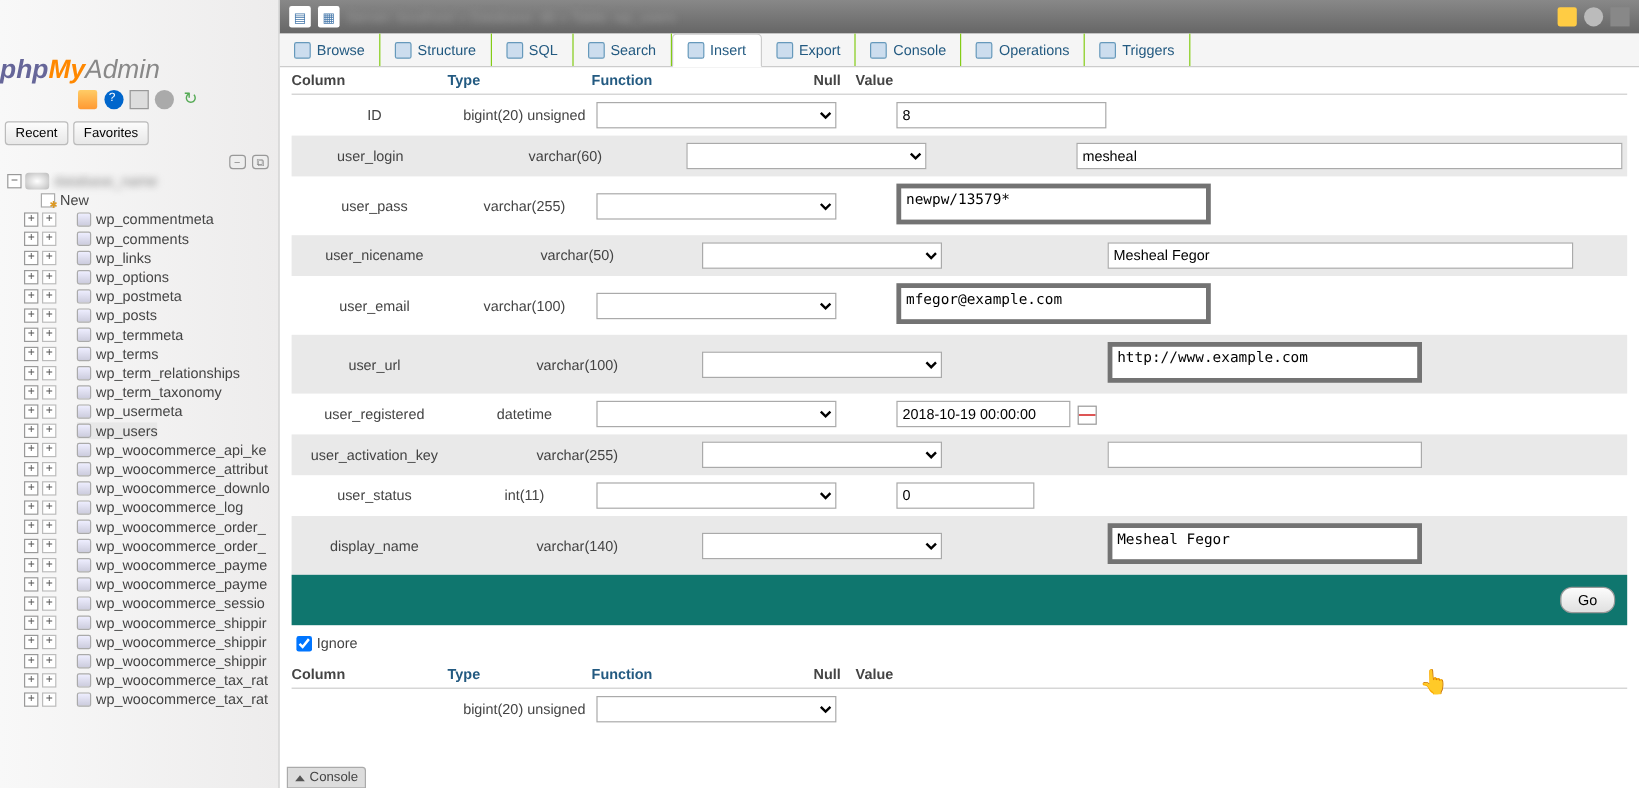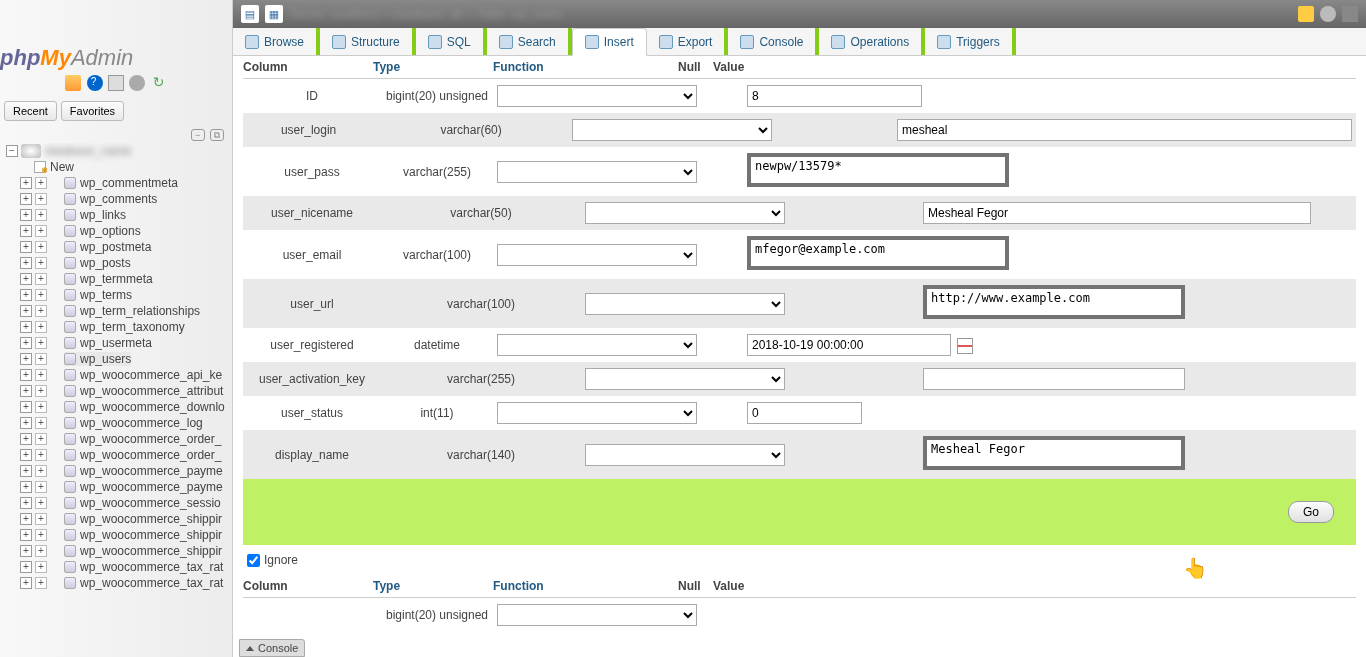--- a/index.html
+++ b/index.html
@@ -41,42 +41,42 @@
 
 #main { flex:1; display:flex; flex-direction:column; overflow:hidden; }
 #crumb { height:28px; background:linear-gradient(#888,#666); display:flex; align-items:center; padding:0 8px; color:#eee; }
 #crumb .ico { width:18px;height:18px;background:#fff;border-radius:2px;margin-right:6px;display:inline-flex;align-items:center;justify-content:center;color:#47a;font-size:11px; }
 #crumb .blur { filter:blur(3px); color:#999; flex:1; }
 #crumb .rico { width:16px;height:16px;margin-left:6px; }
 .lock{background:#ffcc44;border-radius:2px;}
 .gear{background:#bbb;border-radius:50%;}
 .up  {background:#888;}
 #tabs { display:flex; background:#f5f5f5; border-bottom:1px solid #ccc; }
-.tab { display:flex;align-items:center; padding:6px 12px; border-right:4px solid #84cc16; cursor:pointer; font-size:12px; }
+.tab { display:flex;align-items:center; padding:6px 12px; border-right:1px solid #84cc16; cursor:pointer; font-size:12px; }
 .tab .ti{width:14px;height:14px;margin-right:5px;border:1px solid #69b;background:#cde;border-radius:2px;}
 .tab.active{ background:#fff; border-top:1px solid #ccc;border-left:1px solid #ccc;border-right:1px solid #ccc;border-bottom:1px solid #fff;margin-bottom:-1px;border-radius:4px 4px 0 0;}
 .tab a{ color:#235a81; text-decoration:none; }
 #content{ flex:1; overflow:auto; padding:0 10px; }
 .hdrrow{ display:flex; border-bottom:1px solid #ccc; font-weight:bold; padding:4px 0; }
 .hdrrow .c1{width:130px;}
 .hdrrow .c2{width:120px;color:#235a81;cursor:pointer;}
 .hdrrow .c3{width:185px;color:#235a81;cursor:pointer;}
 .hdrrow .c4{width:35px;}
 .hdrrow .c5{flex:1;}
 .frow{ display:flex; align-items:center; padding:6px 4px; }
 .frow.odd{ background:#e9e9e9;gap:44px; }
 .frow .c1{width:130px;text-align:center;}
 .frow .c2{width:120px;text-align:center;}
 .frow .c3{width:215px;}
 .frow .c4{width:35px;}
 .frow .c5{flex:1;}
 select.fn{ width:200px; height:22px; border:1px solid #aaa; background:#fff; }
 input.val{ border:1px solid #aaa; padding:2px 4px; font-size:12px; height:22px; }
 textarea.val{ border:4px solid #737373; padding:2px 4px; font-size:12px; font-family:monospace; resize:none; }
-.gorow{ background:#bef264; padding:22px; text-align:right; }
+.gorow{ background:#0f766e; padding:10px; text-align:right; }
 .gobtn{ background:linear-gradient(#fcfcfc,#e0e0e0); border:1px solid #999; border-radius:10px; padding:3px 14px; cursor:pointer; font-size:12px; }
 .calico{display:inline-block;width:16px;height:16px;border:1px solid #999;background:linear-gradient(#fff 40%,#d55 40%,#d55 55%,#fff 55%);margin-left:6px;vertical-align:middle;cursor:pointer;}
 #console{ position:absolute; bottom:0; left:239px; background:#ddd;border:1px solid #aaa;padding:2px 6px;font-size:11px;display:flex;align-items:center;cursor:pointer;border-radius:0 3px 0 0; }
 #console .arr{display:inline-block;width:0;height:0;border-left:4px solid transparent;border-right:4px solid transparent;border-bottom:5px solid #555;margin-right:4px;}
 .ignore{padding:8px 4px;}
 .ignore input{margin-right:4px;vertical-align:middle;}
 .cursor-hand{position:absolute;left:1183px;top:556px;font-size:20px;pointer-events:none;}
 ::-webkit-scrollbar{width:14px;}
 ::-webkit-scrollbar-track{background:#eee;}
 ::-webkit-scrollbar-thumb{background:#ccc;border:1px solid #aaa;}
@@ -349,21 +349,21 @@
             <div class="c2">varchar(100)</div>
             <div class="c3"><select class="fn"></select></div>
             <div class="c4"></div>
             <div class="c5"><textarea class="val" style="width: 262px; height: 34px;">http://www.example.com</textarea></div>
           </div>
           <div class="frow">
             <div class="c1">user_registered</div>
             <div class="c2">datetime</div>
             <div class="c3"><select class="fn"></select></div>
             <div class="c4"></div>
-            <div class="c5"><input class="val" style="width: 204px;" value="2018-10-19 00:00:00"><span class="calico"></span></div>
+            <div class="c5"><input class="val" style="width: 145px;" value="2018-10-19 00:00:00"><span class="calico"></span></div>
           </div>
           <div class="frow odd">
             <div class="c1">user_activation_key</div>
             <div class="c2">varchar(255)</div>
             <div class="c3"><select class="fn"></select></div>
             <div class="c4"></div>
             <div class="c5"><input class="val" style="width: 262px;" value=""></div>
           </div>
           <div class="frow">
             <div class="c1">user_status</div>

